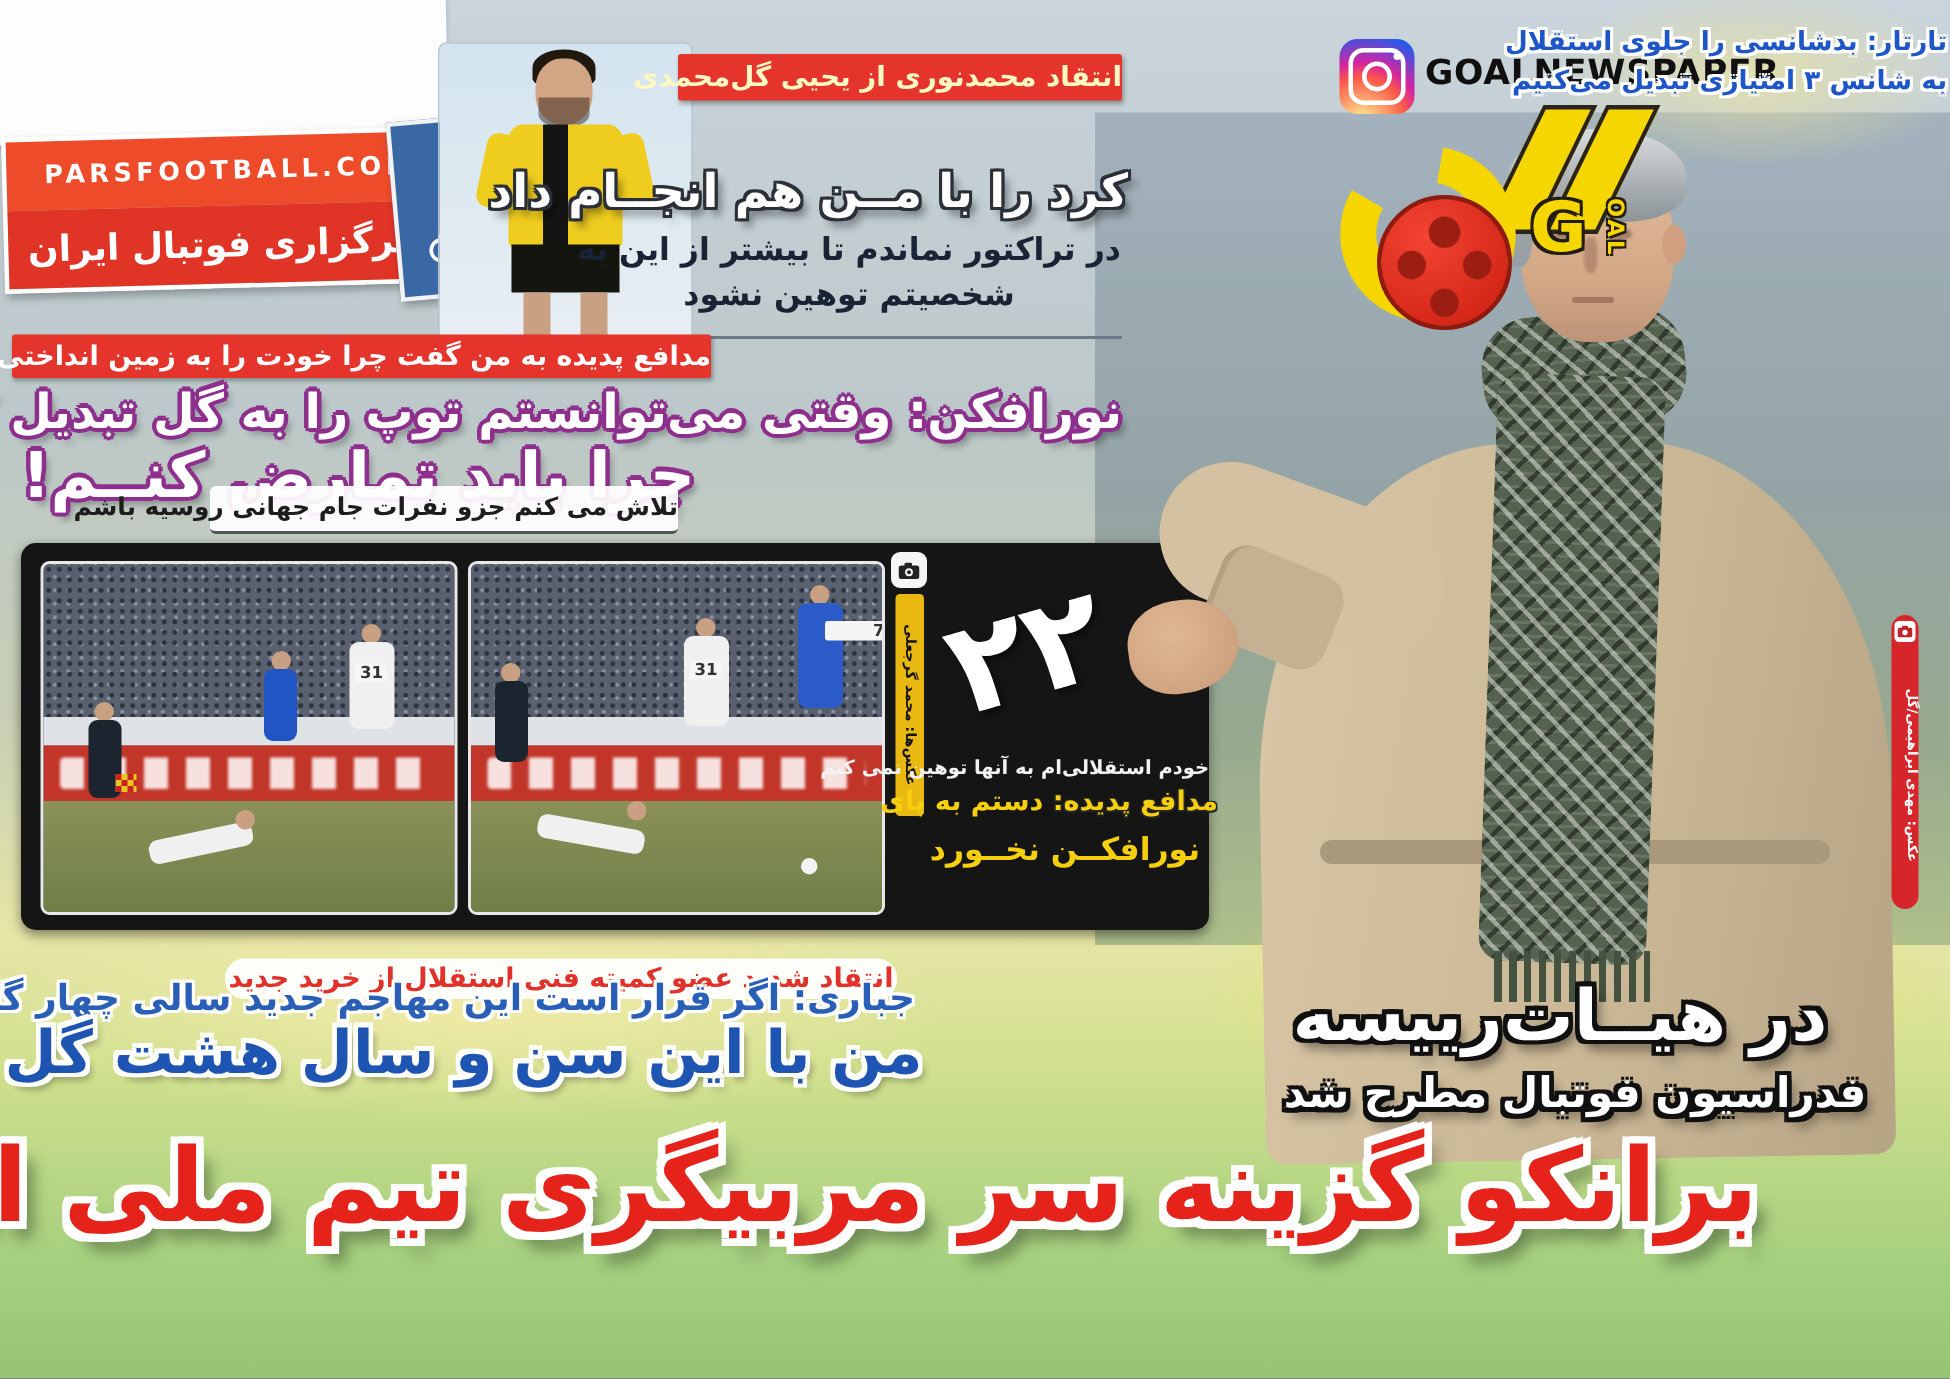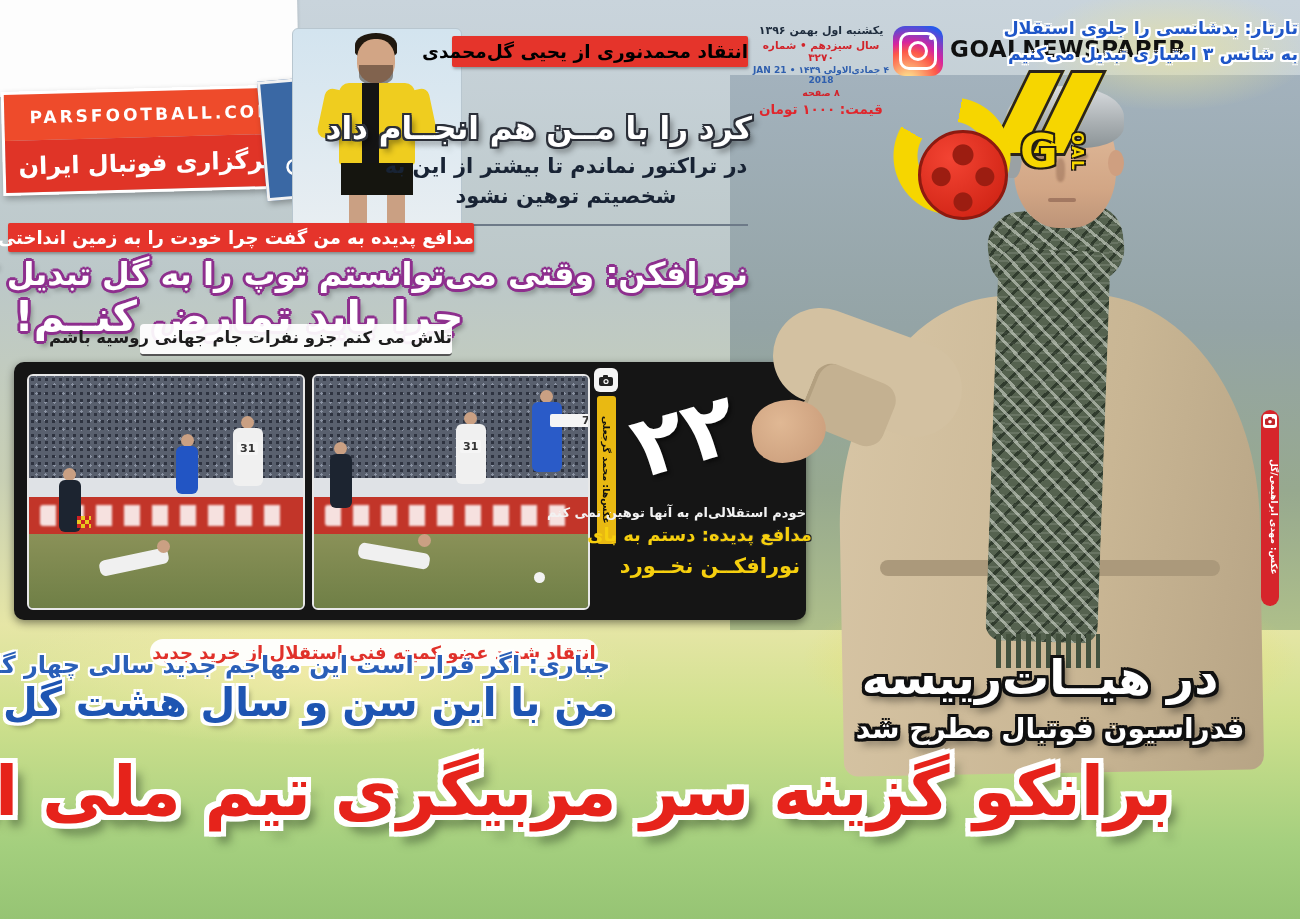--- a/index.html
+++ b/index.html
@@ -61,21 +61,21 @@
   
   .np{left:292px;top:28px;width:168px;height:198px;background:linear-gradient(180deg,#d3e4ef,#e8eef2);border:1px solid #b8c6cf;border-radius:6px;overflow:hidden;z-index:3;}
   .np-hair{left:62px;top:4px;width:42px;height:24px;background:#20180f;border-radius:50% 50% 20% 20%;}
   .np-head{left:64px;top:10px;width:38px;height:44px;background:#d2a585;border-radius:45%;}
   .np-beard{left:66px;top:36px;width:34px;height:20px;background:rgba(30,20,10,.45);border-radius:0 0 45% 45%;}
   .np-torso{left:46px;top:54px;width:76px;height:82px;border-radius:10px 10px 4px 4px;background:linear-gradient(90deg,#efcd1f 0 30%,#141414 30% 52%,#efcd1f 52% 100%);}
   .np-sleeve-l{left:28px;top:60px;width:22px;height:50px;background:#efcd1f;border-radius:8px;transform:rotate(12deg);}
   .np-sleeve-r{left:118px;top:60px;width:22px;height:50px;background:#efcd1f;border-radius:8px;transform:rotate(-12deg);}
   .np-shorts{left:48px;top:134px;width:72px;height:32px;background:#15150f;}
   .np-leg{top:166px;width:18px;height:32px;background:#caa083;}
-  .nouri-kicker{left:452px;top:36px;width:296px;height:31px;background:#e5342b;border-radius:2px;color:#000000;font-weight:800;font-size:18.5px;line-height:31px;box-shadow:1px 2px 3px rgba(0,0,0,.3);z-index:4;}
+  .nouri-kicker{left:452px;top:36px;width:296px;height:31px;background:#e5342b;border-radius:2px;color:#fef9c3;font-weight:800;font-size:18.5px;line-height:31px;box-shadow:1px 2px 3px rgba(0,0,0,.3);z-index:4;}
   .nouri-h{left:336px;width:416px;color:#fff;font-weight:900;font-size:31px;z-index:4;}
   .nouri-s{left:380px;width:372px;color:#182334;font-weight:800;font-size:21px;z-index:4;}
   .nouri-rule{left:300px;top:224px;width:448px;height:2px;background:#6d7a88;z-index:4;}
 
   
   .ig{left:893px;top:26px;width:50px;height:50px;border-radius:12px;z-index:7;
       background:radial-gradient(circle at 30% 110%,#fdf497 0%,#fd5949 45%,#d6249f 60%,#285AEB 90%);}
   .ig-frame{position:absolute;inset:6px;border:3px solid #fff;border-radius:10px;}
   .ig-lens{position:absolute;left:15px;top:15px;width:14px;height:14px;border:3px solid #fff;border-radius:50%;}
   .ig-dot{position:absolute;right:9px;top:9px;width:5px;height:5px;background:#fff;border-radius:50%;}
@@ -233,27 +233,20 @@
   <div class="abs nouri-s ctr rtl" style="top:184px;">شخصیتم توهین نشود</div>
   <div class="abs nouri-rule"></div>
 
   <div class="abs ig">
     <div class="ig-frame"></div>
     <div class="ig-lens"></div>
     <div class="ig-dot"></div>
   </div>
   <div class="abs ig-handle">GOALNEWSPAPER</div>
 
-  <div class="abs datebox rtl">
-    <div class="d1">یکشنبه اول بهمن ۱۳۹۶</div>
-    <div class="d2">سال سیزدهم • شماره ۳۲۷۰</div>
-    <div class="d3">۴ جمادی‌الاولی ۱۴۳۹ • 21 JAN 2018</div>
-    <div class="d4">۸ صفحه</div>
-    <div class="d5">قیمت: ۱۰۰۰ تومان</div>
-  </div>
 
   <div class="abs logo">
     <div class="gl-bar" style="left:116px;top:0;"></div>
     <div class="gl-bar" style="left:158px;top:0;"></div>
     <div class="gl-cres"></div>
     <div class="gl-ball"></div>
     <div class="gl-g">G</div>
     <div class="gl-oal">OAL</div>
   </div>
 

